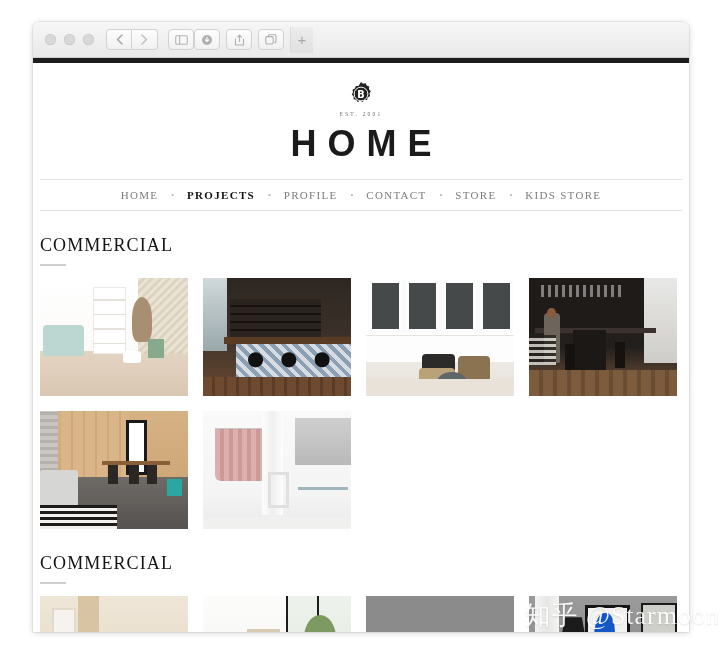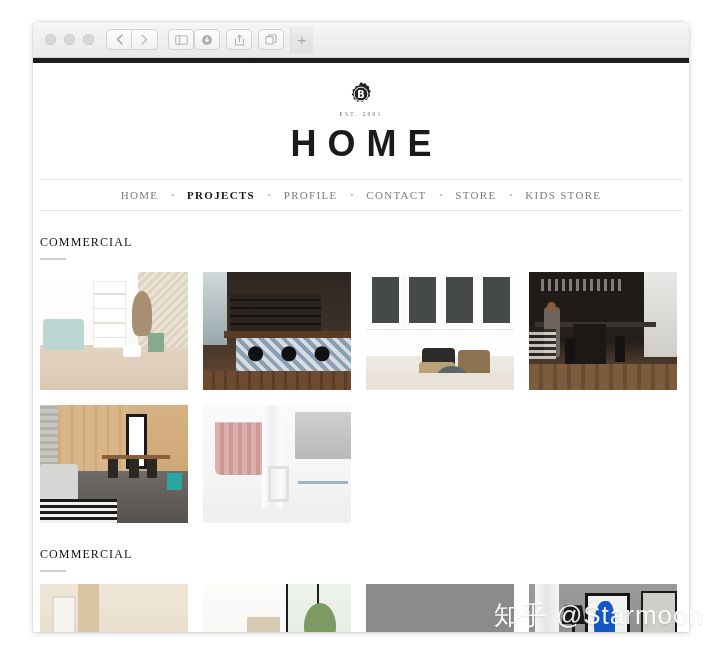--- a/index.html
+++ b/index.html
@@ -206,21 +206,21 @@
     font-size: 8px;
     padding: 0 13px;
     line-height: 1;
   }
 
   .section {
     padding: 0 7px;
   }
   .section-title {
     font-family: "Liberation Serif", serif;
-    font-size: 12px;
+    font-size: 18px;
     letter-spacing: 1.1px;
     color: #141414;
     padding-top: 24px;
   }
   .section-rule {
     width: 26px;
     border-top: 2px solid #cfcfcf;
     margin-top: 8px;
     margin-bottom: 12px;
   }
@@ -503,23 +503,23 @@
     background: #1b1b1b;
   }
   .s-peacock .mirror {
     position: absolute; right: 0; top: 6%; width: 24%; height: 52%;
     background: #cfcfca; box-shadow: inset 0 0 0 2px #1a1a1a;
   }
 
   
   .watermark {
     position: absolute;
-    right: 16px;
+    right: 0;
     bottom: 12px;
-    font-family: Liberation Sans, sans-serif;
+    font-family: Liberation Serif, serif;
     font-size: 26px;
     color: rgba(255,255,255,0.92);
     text-shadow: 0 1px 2px rgba(0,0,0,0.12);
     letter-spacing: 1px;
     white-space: nowrap;
     pointer-events: none;
   }
 </style>
 </head>
 <body>

